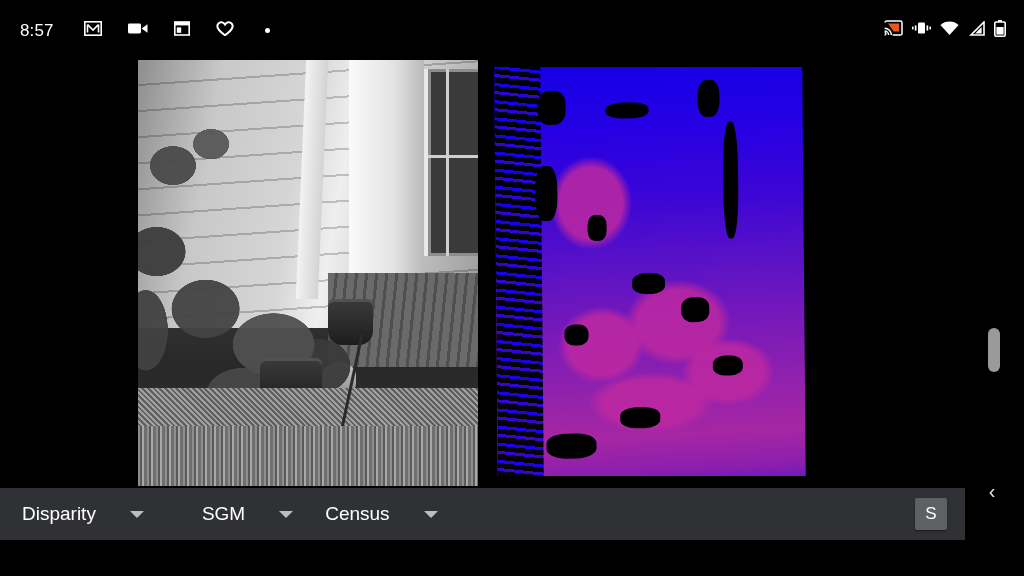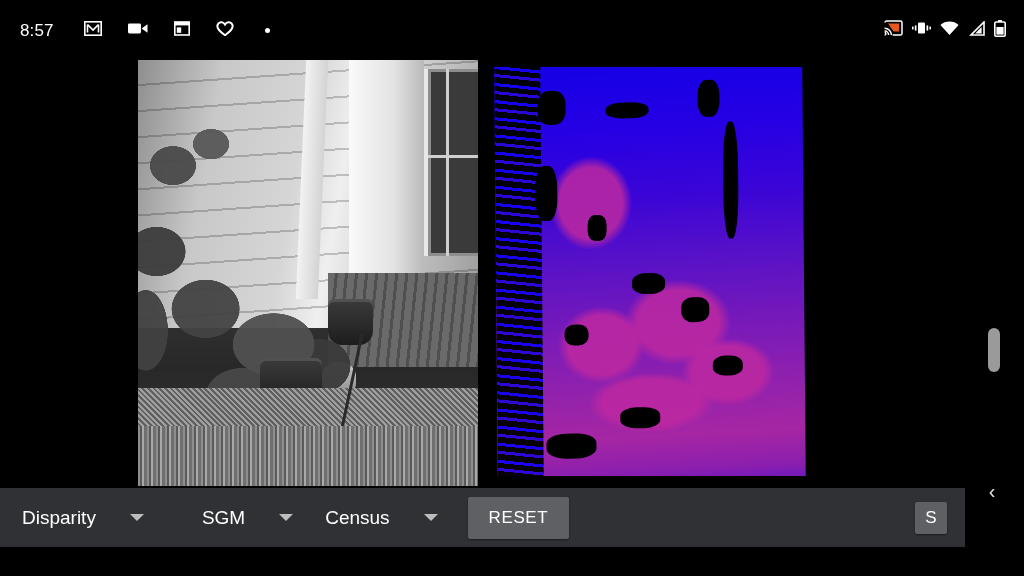--- a/index.html
+++ b/index.html
@@ -241,21 +241,21 @@
     line-height: 26px;
     text-align: center;
     z-index: 35;
   }
 
   
   .toolbar {
     position: absolute;
     left: 0; top: 488px;
     width: 965px;
-    height: 59px;
+    height: 52px;
     background: #303134;
     display: flex;
     align-items: center;
     z-index: 45;
   }
   .spinner {
     display: flex;
     align-items: center;
     height: 100%;
     cursor: default;
@@ -448,16 +448,15 @@
   <div class="spinner sp-2">
     <span class="spinner-label">SGM</span>
     <span class="caret"></span>
   </div>
 
   <div class="spinner sp-3">
     <span class="spinner-label">Census</span>
     <span class="caret"></span>
   </div>
 
-  <button class="reset-btn">RESET</button>
 
   <button class="s-btn">S</button>
 </div>
 
 </body></html>

